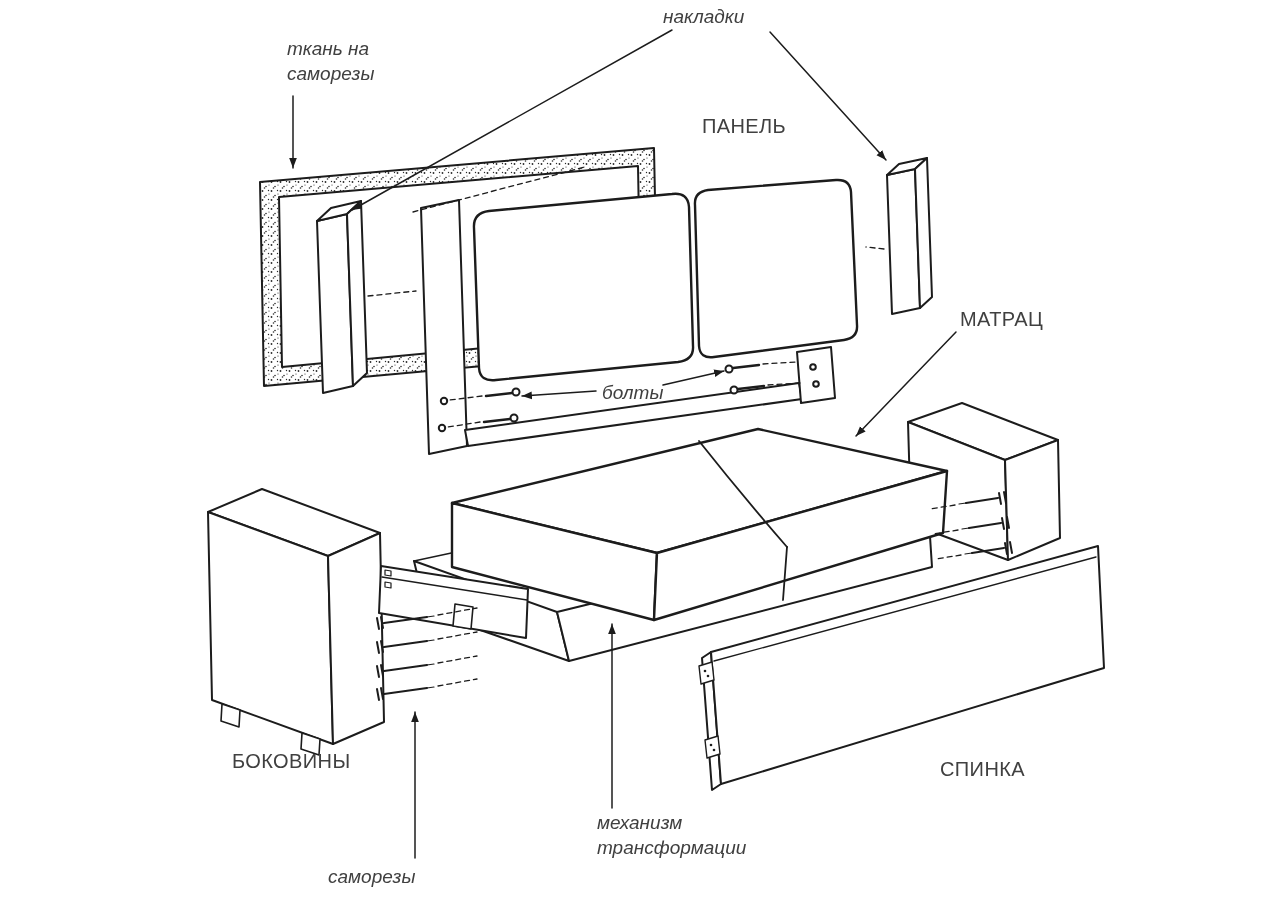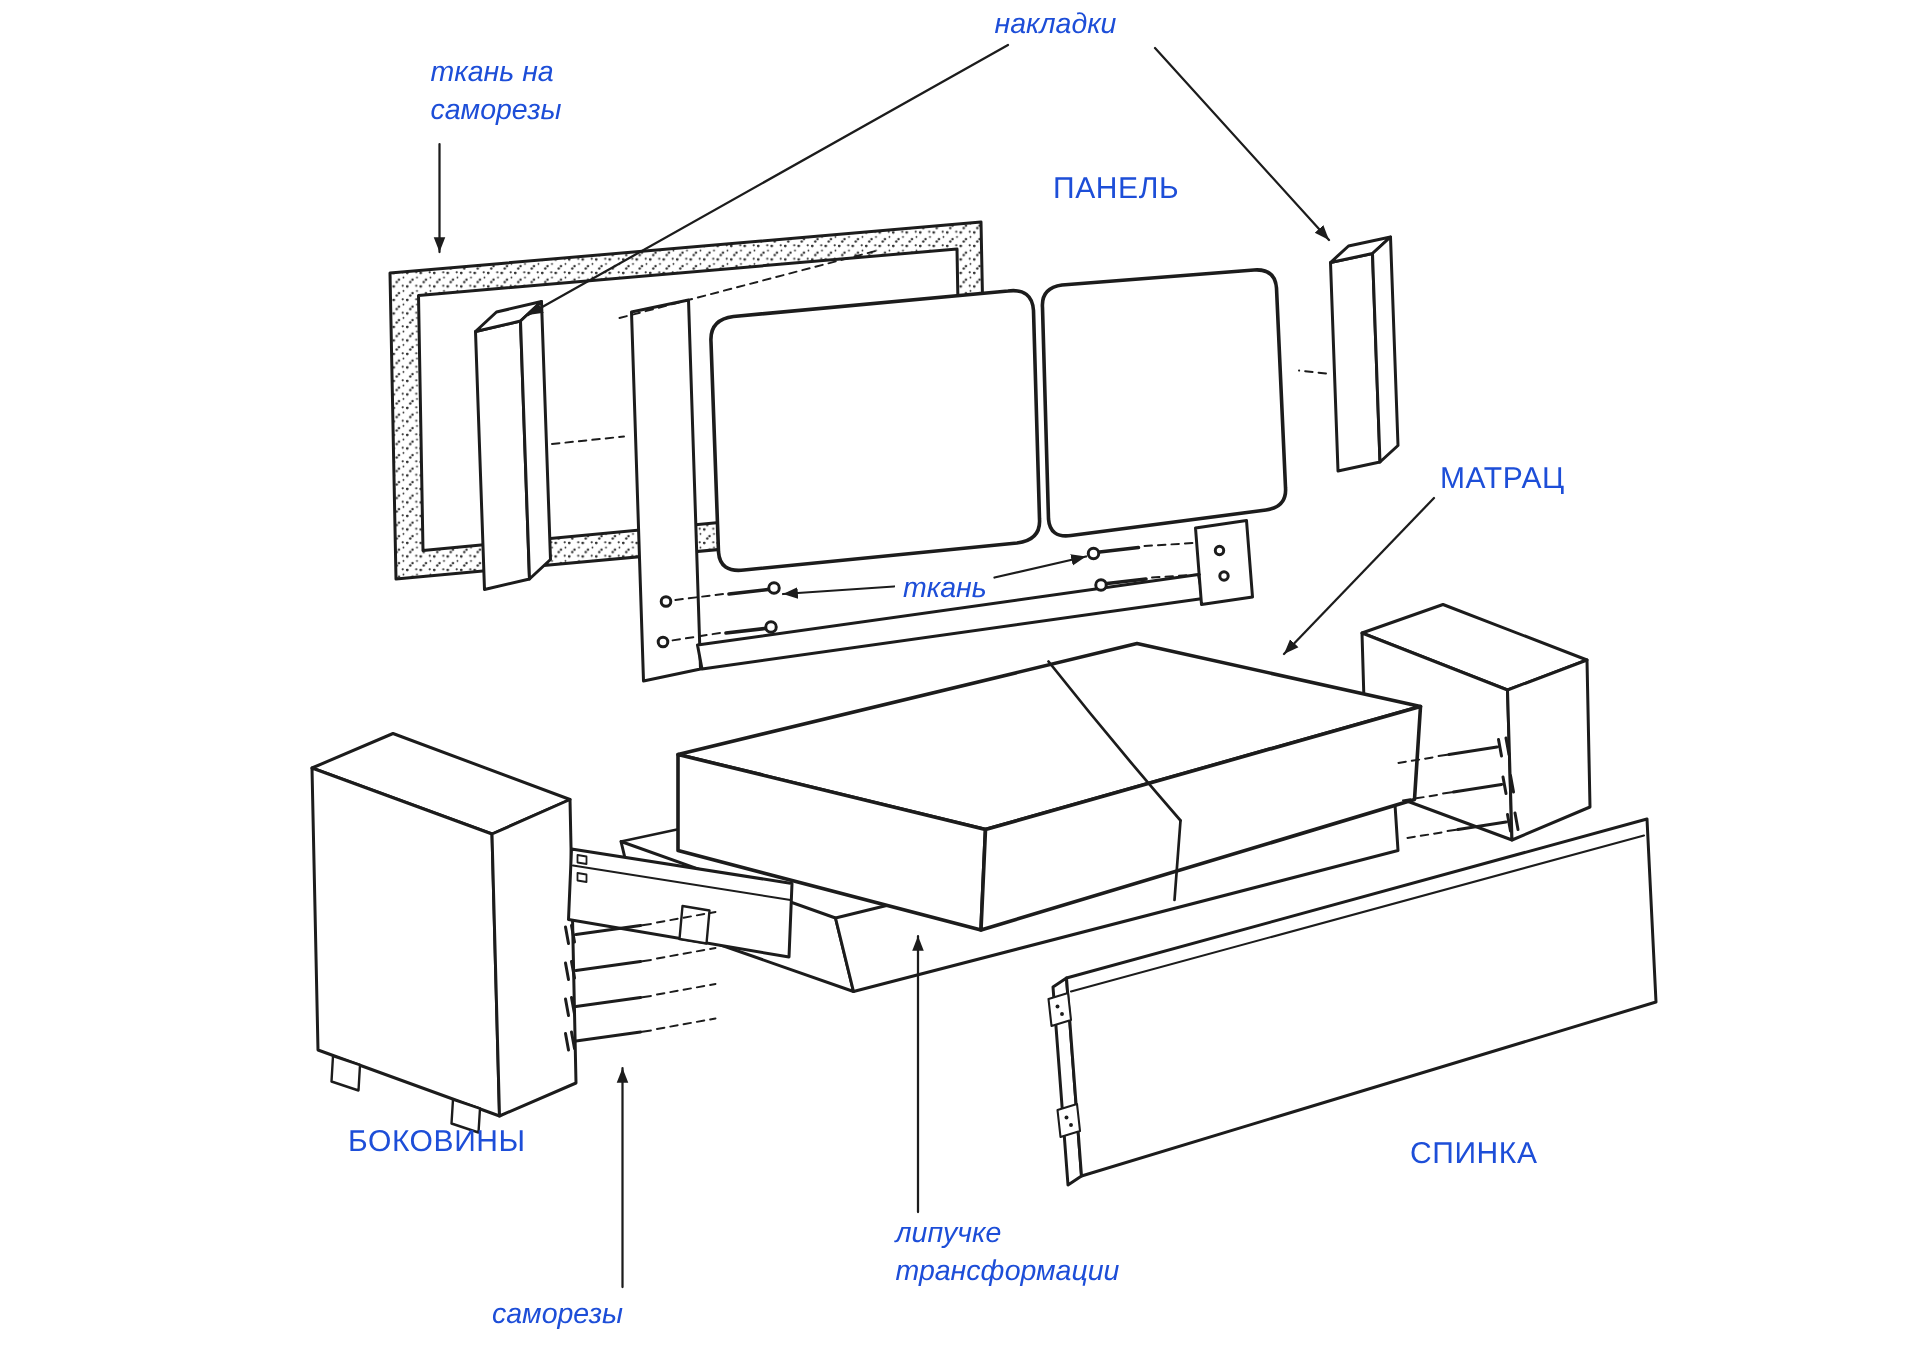--- a/index.html
+++ b/index.html
@@ -3,21 +3,21 @@
 <meta charset="utf-8">
 <style>
   html,body{margin:0;padding:0;background:#fff;}
   .canvas{
     position:relative;width:1280px;height:900px;background:#ffffff;
     font-family:"Liberation Sans",sans-serif;color:#1c1c1c;overflow:hidden;
   }
   svg.art{position:absolute;left:0;top:0;}
   .label{
     position:absolute;font-size:20px;line-height:1.32;
-    white-space:pre-line;color:#1d4ed8;
+    white-space:pre-line;color:#404040;
   }
   .label.italic{font-style:italic;font-size:19px;}
   .label.caps{letter-spacing:.4px;}
 </style>
 </head>
 <body>
 
 <div class="canvas">
 
 <svg class="art" width="1280" height="900" viewBox="0 0 1280 900" fill="none" stroke="#1c1c1c" stroke-width="2" stroke-linecap="round" stroke-linejoin="round">
@@ -167,20 +167,20 @@
     <path d="M612,808 L612,624" marker-end="url(#arr)"></path>
     <path d="M415,858 L415,712" marker-end="url(#arr)"></path>
   </g>
 </svg>
 
 <div class="label italic" style="left:663px;top:4px">накладки</div>
 <div class="label italic" style="left:287px;top:36px">ткань на
 саморезы</div>
 <div class="label caps" style="left:702px;top:113px">ПАНЕЛЬ</div>
 <div class="label caps" style="left:960px;top:306px">МАТРАЦ</div>
-<div class="label italic" style="left:602px;top:380px">ткань</div>
+<div class="label italic" style="left:602px;top:380px">болты</div>
 <div class="label caps" style="left:232px;top:748px">БОКОВИНЫ</div>
 <div class="label caps" style="left:940px;top:756px">СПИНКА</div>
-<div class="label italic" style="left:597px;top:810px">липучке
+<div class="label italic" style="left:597px;top:810px">механизм
 трансформации</div>
 <div class="label italic" style="left:328px;top:864px">саморезы</div>
 
 </div>
 
 </body></html>

